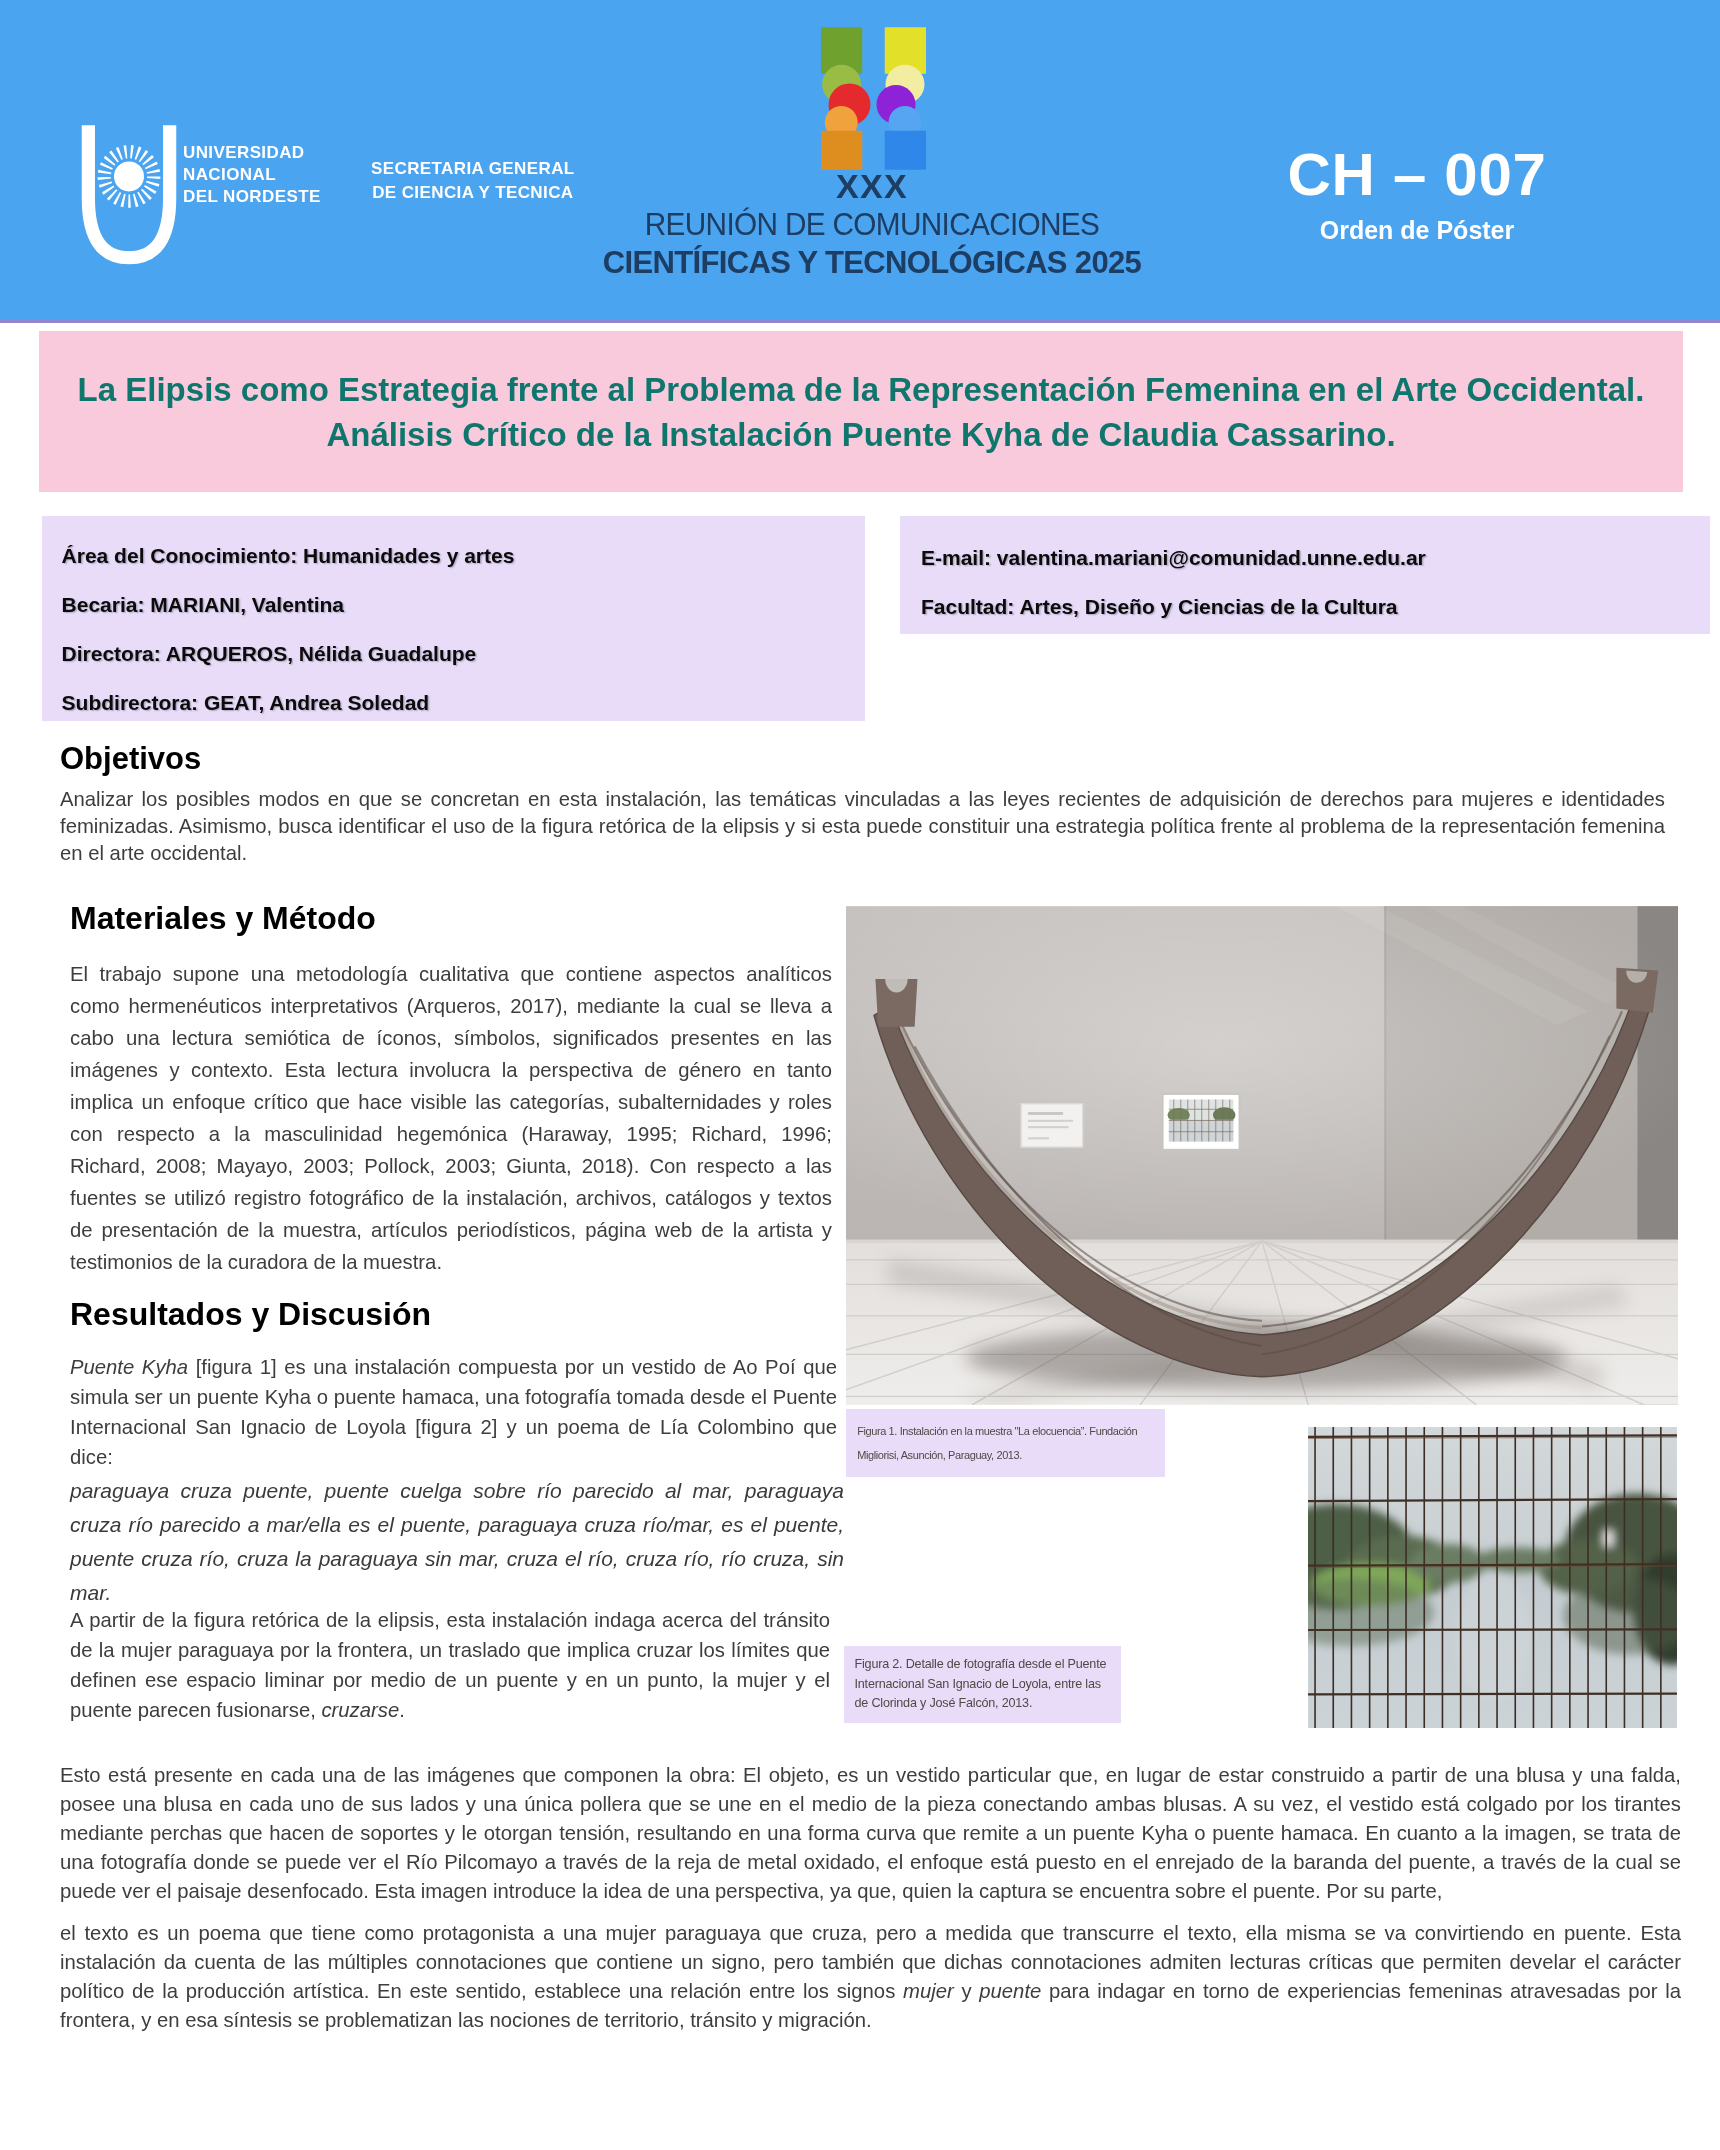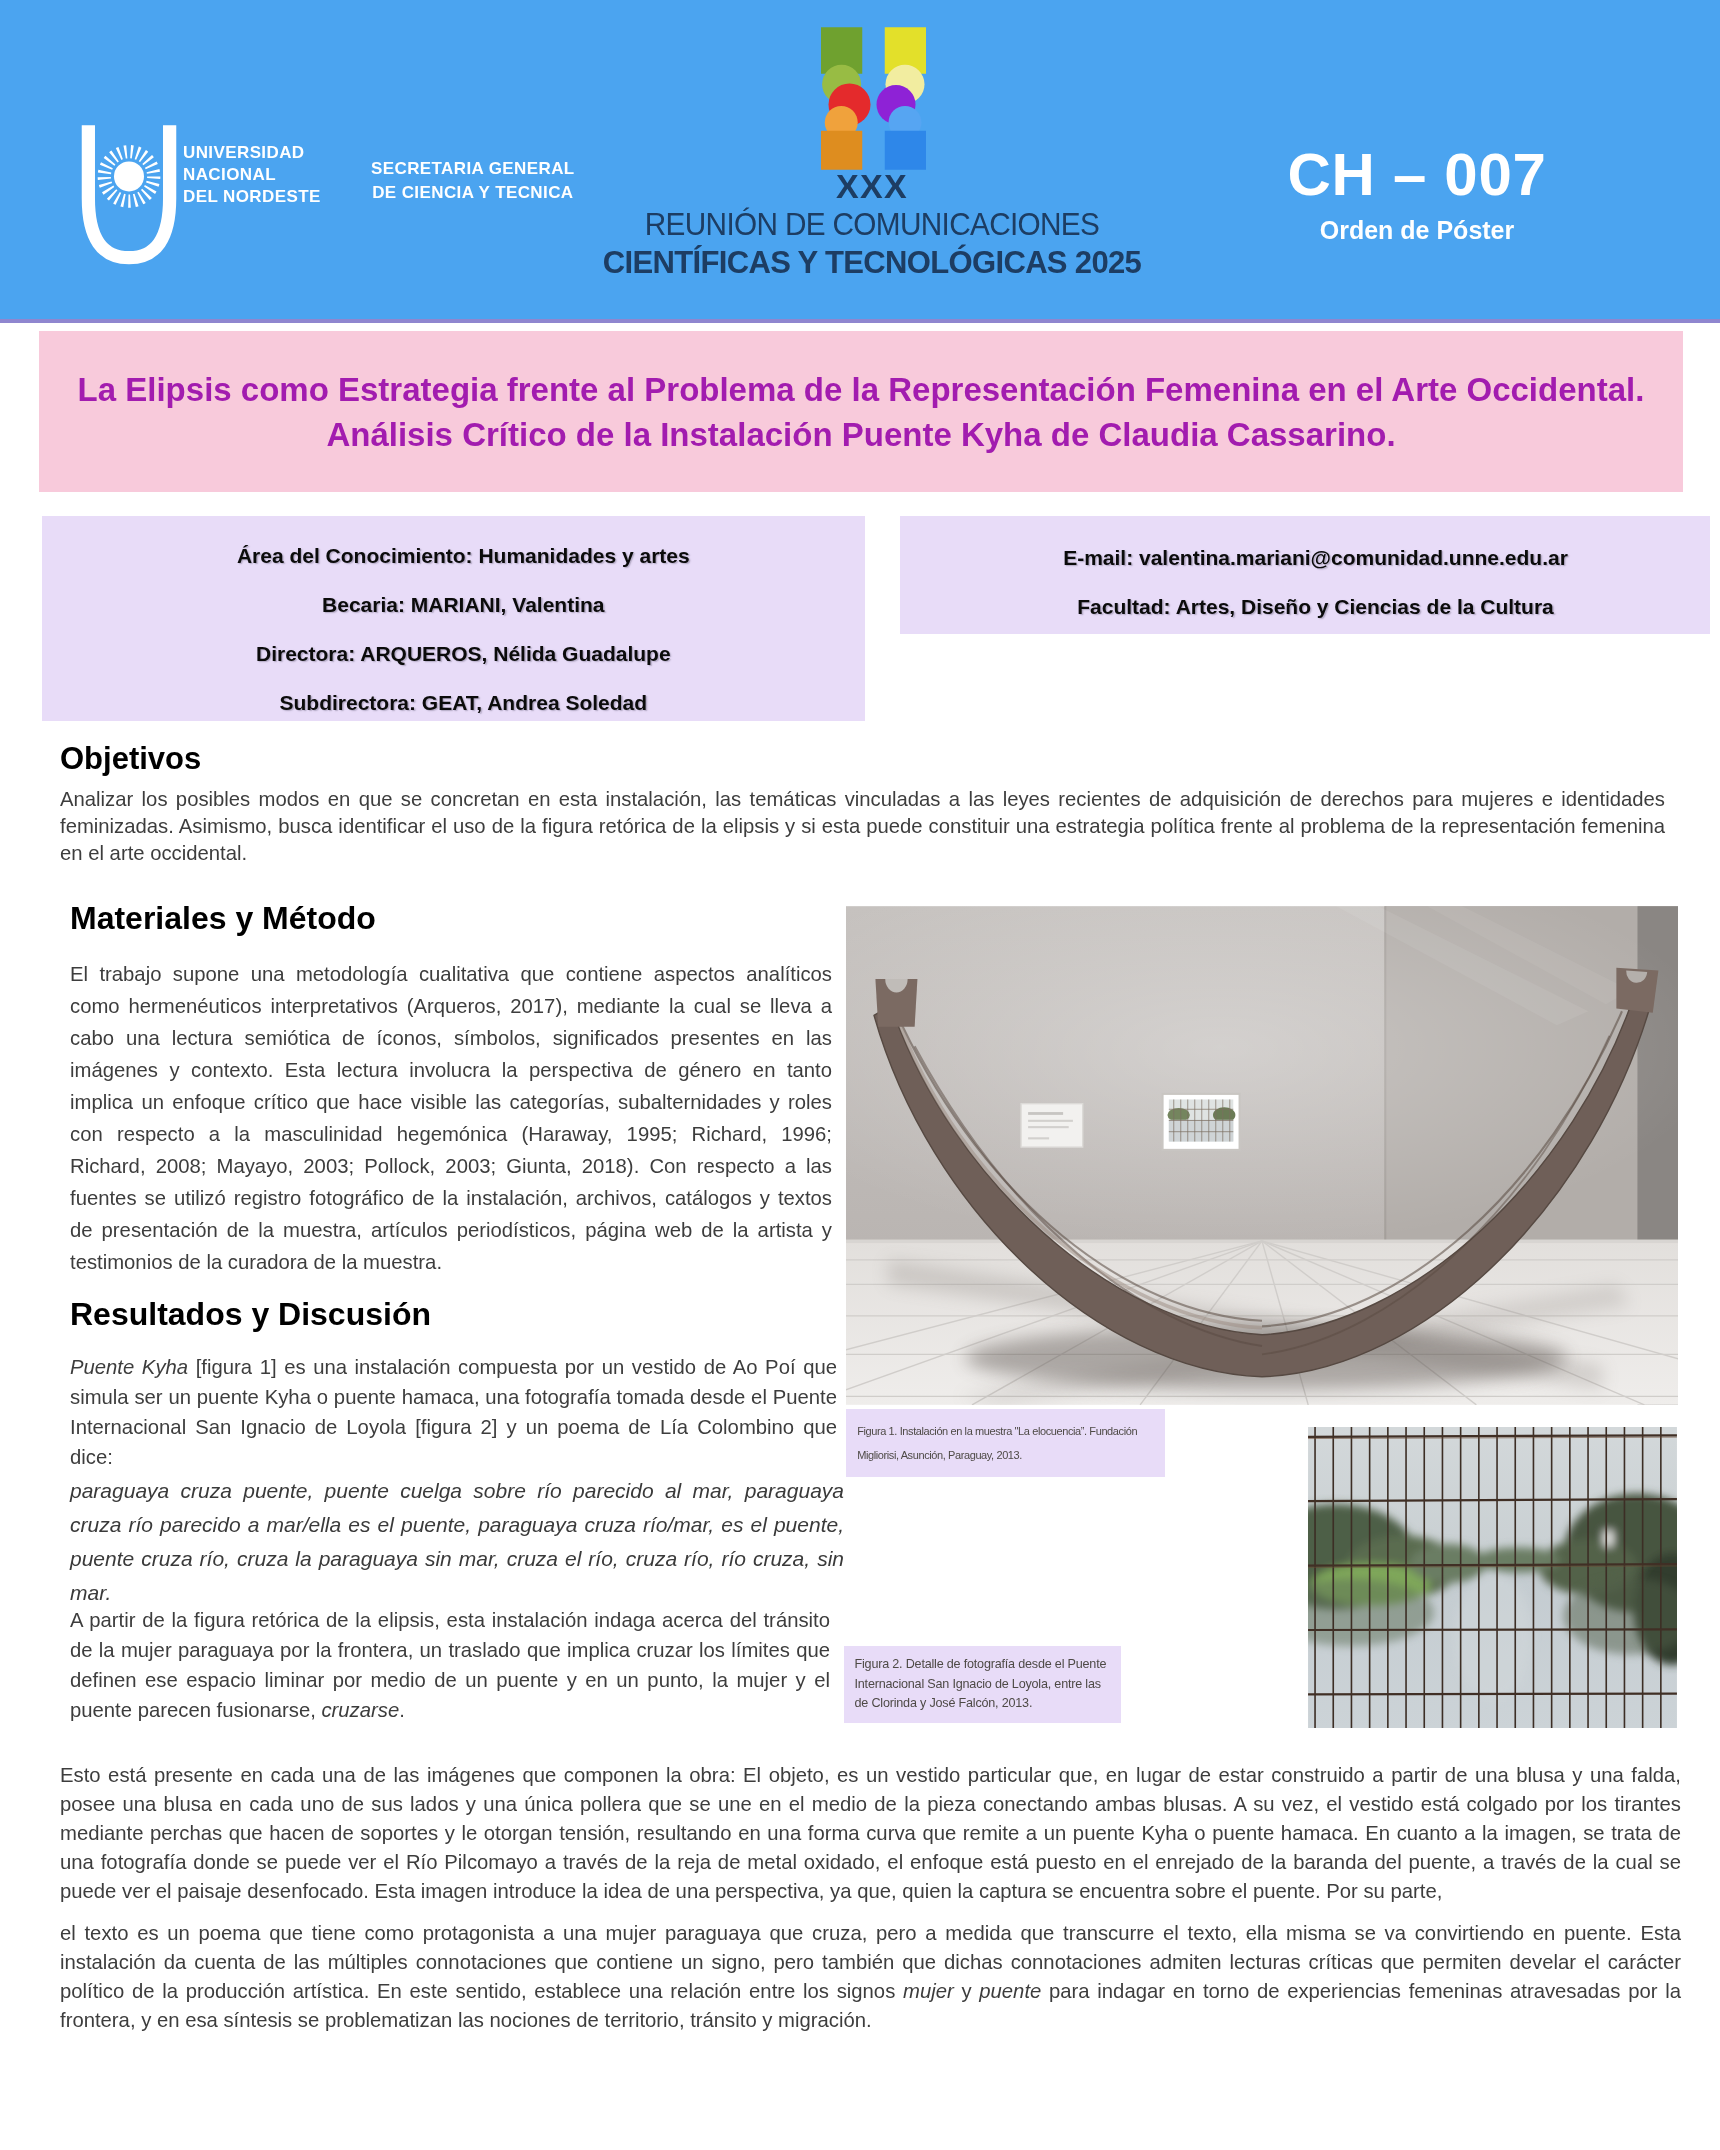--- a/index.html
+++ b/index.html
@@ -20,27 +20,27 @@
   .ev-roman{font-size:34px;font-weight:800;letter-spacing:1.4px;}
   .ev-l1{font-size:31px;font-weight:400;letter-spacing:-0.7px;margin-top:1.4px;transform:scaleX(.96);transform-origin:center;}
   .ev-l2{font-size:32px;font-weight:800;letter-spacing:-0.7px;margin-top:0.7px;transform:scaleX(.97);transform-origin:center;}
   .ch-block{left:1249px;top:140px;width:336px;text-align:center;color:var(--white);}
   .ch-code{font-size:60px;font-weight:bold;letter-spacing:0.7px;}
   .ch-order{font-size:25px;font-weight:bold;margin-top:7px;}
 
   
   .title-band{left:39px;top:331px;width:1644px;height:161px;background:var(--title-bg);
     display:flex;align-items:center;justify-content:center;}
-  .title-text{color:#a21caf;font-weight:bold;font-size:33px;line-height:45px;text-align:center;padding:0 28px;}
+  .title-text{color:#0f766e;font-weight:bold;font-size:33px;line-height:45px;text-align:center;padding:0 28px;}
 
   
   .info-left{left:42px;top:516px;width:823px;height:205px;background:var(--info-bg);padding:15.4px 0 0 19.6px;box-sizing:border-box;}
   .info-right{left:900px;top:516px;width:810px;height:118px;background:var(--info-bg);padding:17px 0 0 21px;box-sizing:border-box;}
   .info-line{font-size:21px;font-weight:bold;color:#0b0b0b;line-height:49px;white-space:nowrap;
-    text-shadow:1.4px 1.4px 1.4px rgba(110,105,130,.45);text-align:center;}
+    text-shadow:1.4px 1.4px 1.4px rgba(110,105,130,.45);}
 
   
   .h-sec{color:var(--heading);font-weight:bold;}
   .objetivos-h{left:60px;top:741px;font-size:31px;}
   .objetivos-p{left:60px;top:786px;width:1605px;font-size:20.3px;line-height:27px;color:var(--text);text-align:justify;}
   .materiales-h{left:70px;top:900px;font-size:32px;}
   .materiales-p{left:70px;top:958px;width:762px;font-size:20.3px;line-height:32px;color:var(--text);text-align:justify;}
   .resultados-h{left:70px;top:1296px;font-size:32px;}
   .res-p1{left:70px;top:1352px;width:767px;font-size:20.3px;line-height:30px;color:var(--text);text-align:justify;}
   .poem{left:70px;top:1474px;width:774px;font-size:21px;line-height:34px;color:#3a3a3a;font-weight:normal;font-style:italic;text-align:justify;}

